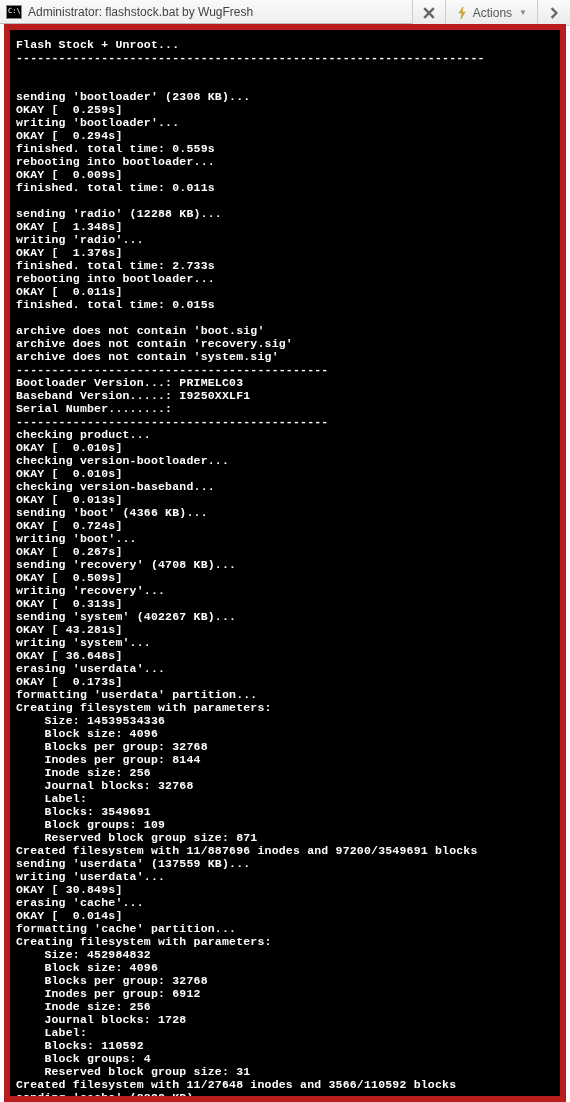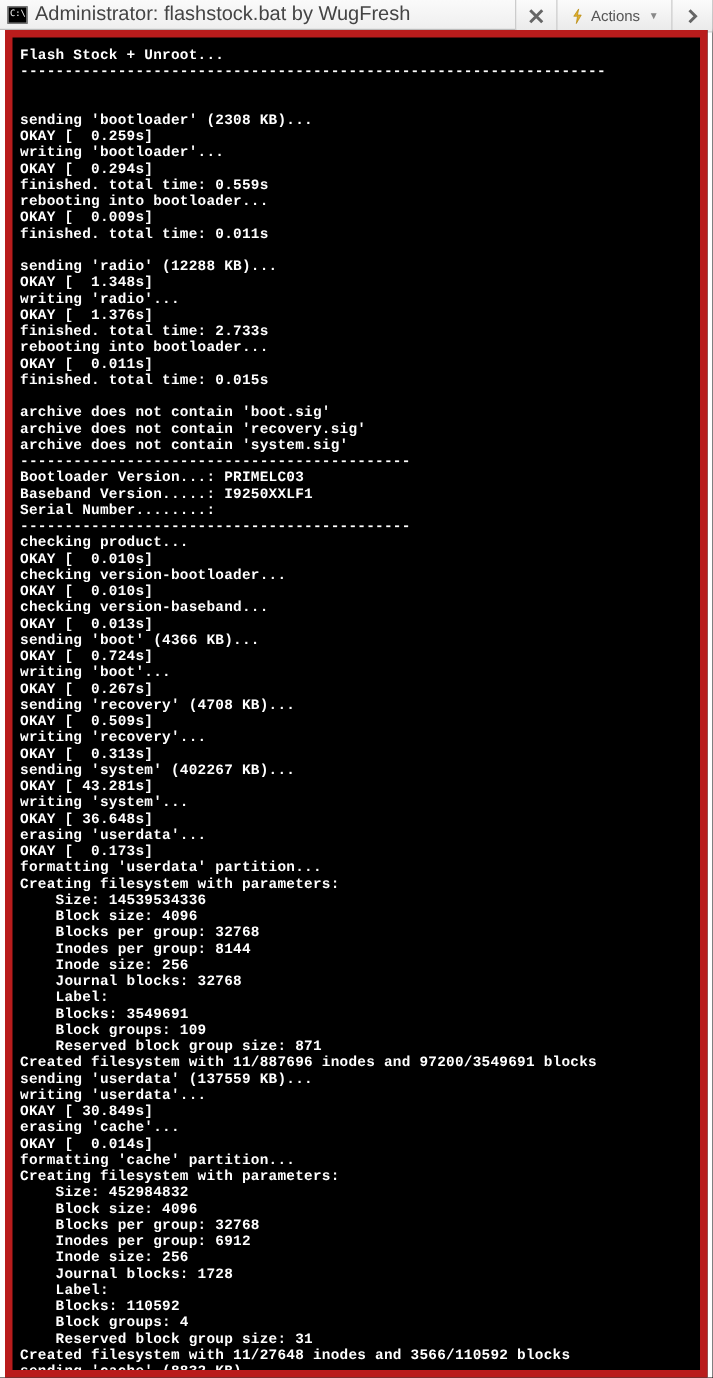--- a/index.html
+++ b/index.html
@@ -10,21 +10,21 @@
       font-family: sans-serif;
       background: #fff;
     }
     .titlebar {
       height: 24px;
       background: linear-gradient(to bottom, #fafafa, #efefef);
       border-bottom: 1px solid #bbb;
       display: flex;
       align-items: center;
       padding: 0 6px;
-      font-size: 16px;
+      font-size: 12px;
       color: #444;
     }
     .titlebar .cmd-icon {
       width: 16px;
       height: 14px;
       background: #000;
       border: 1px solid #888;
       margin-right: 6px;
       position: relative;
       display: inline-block;

